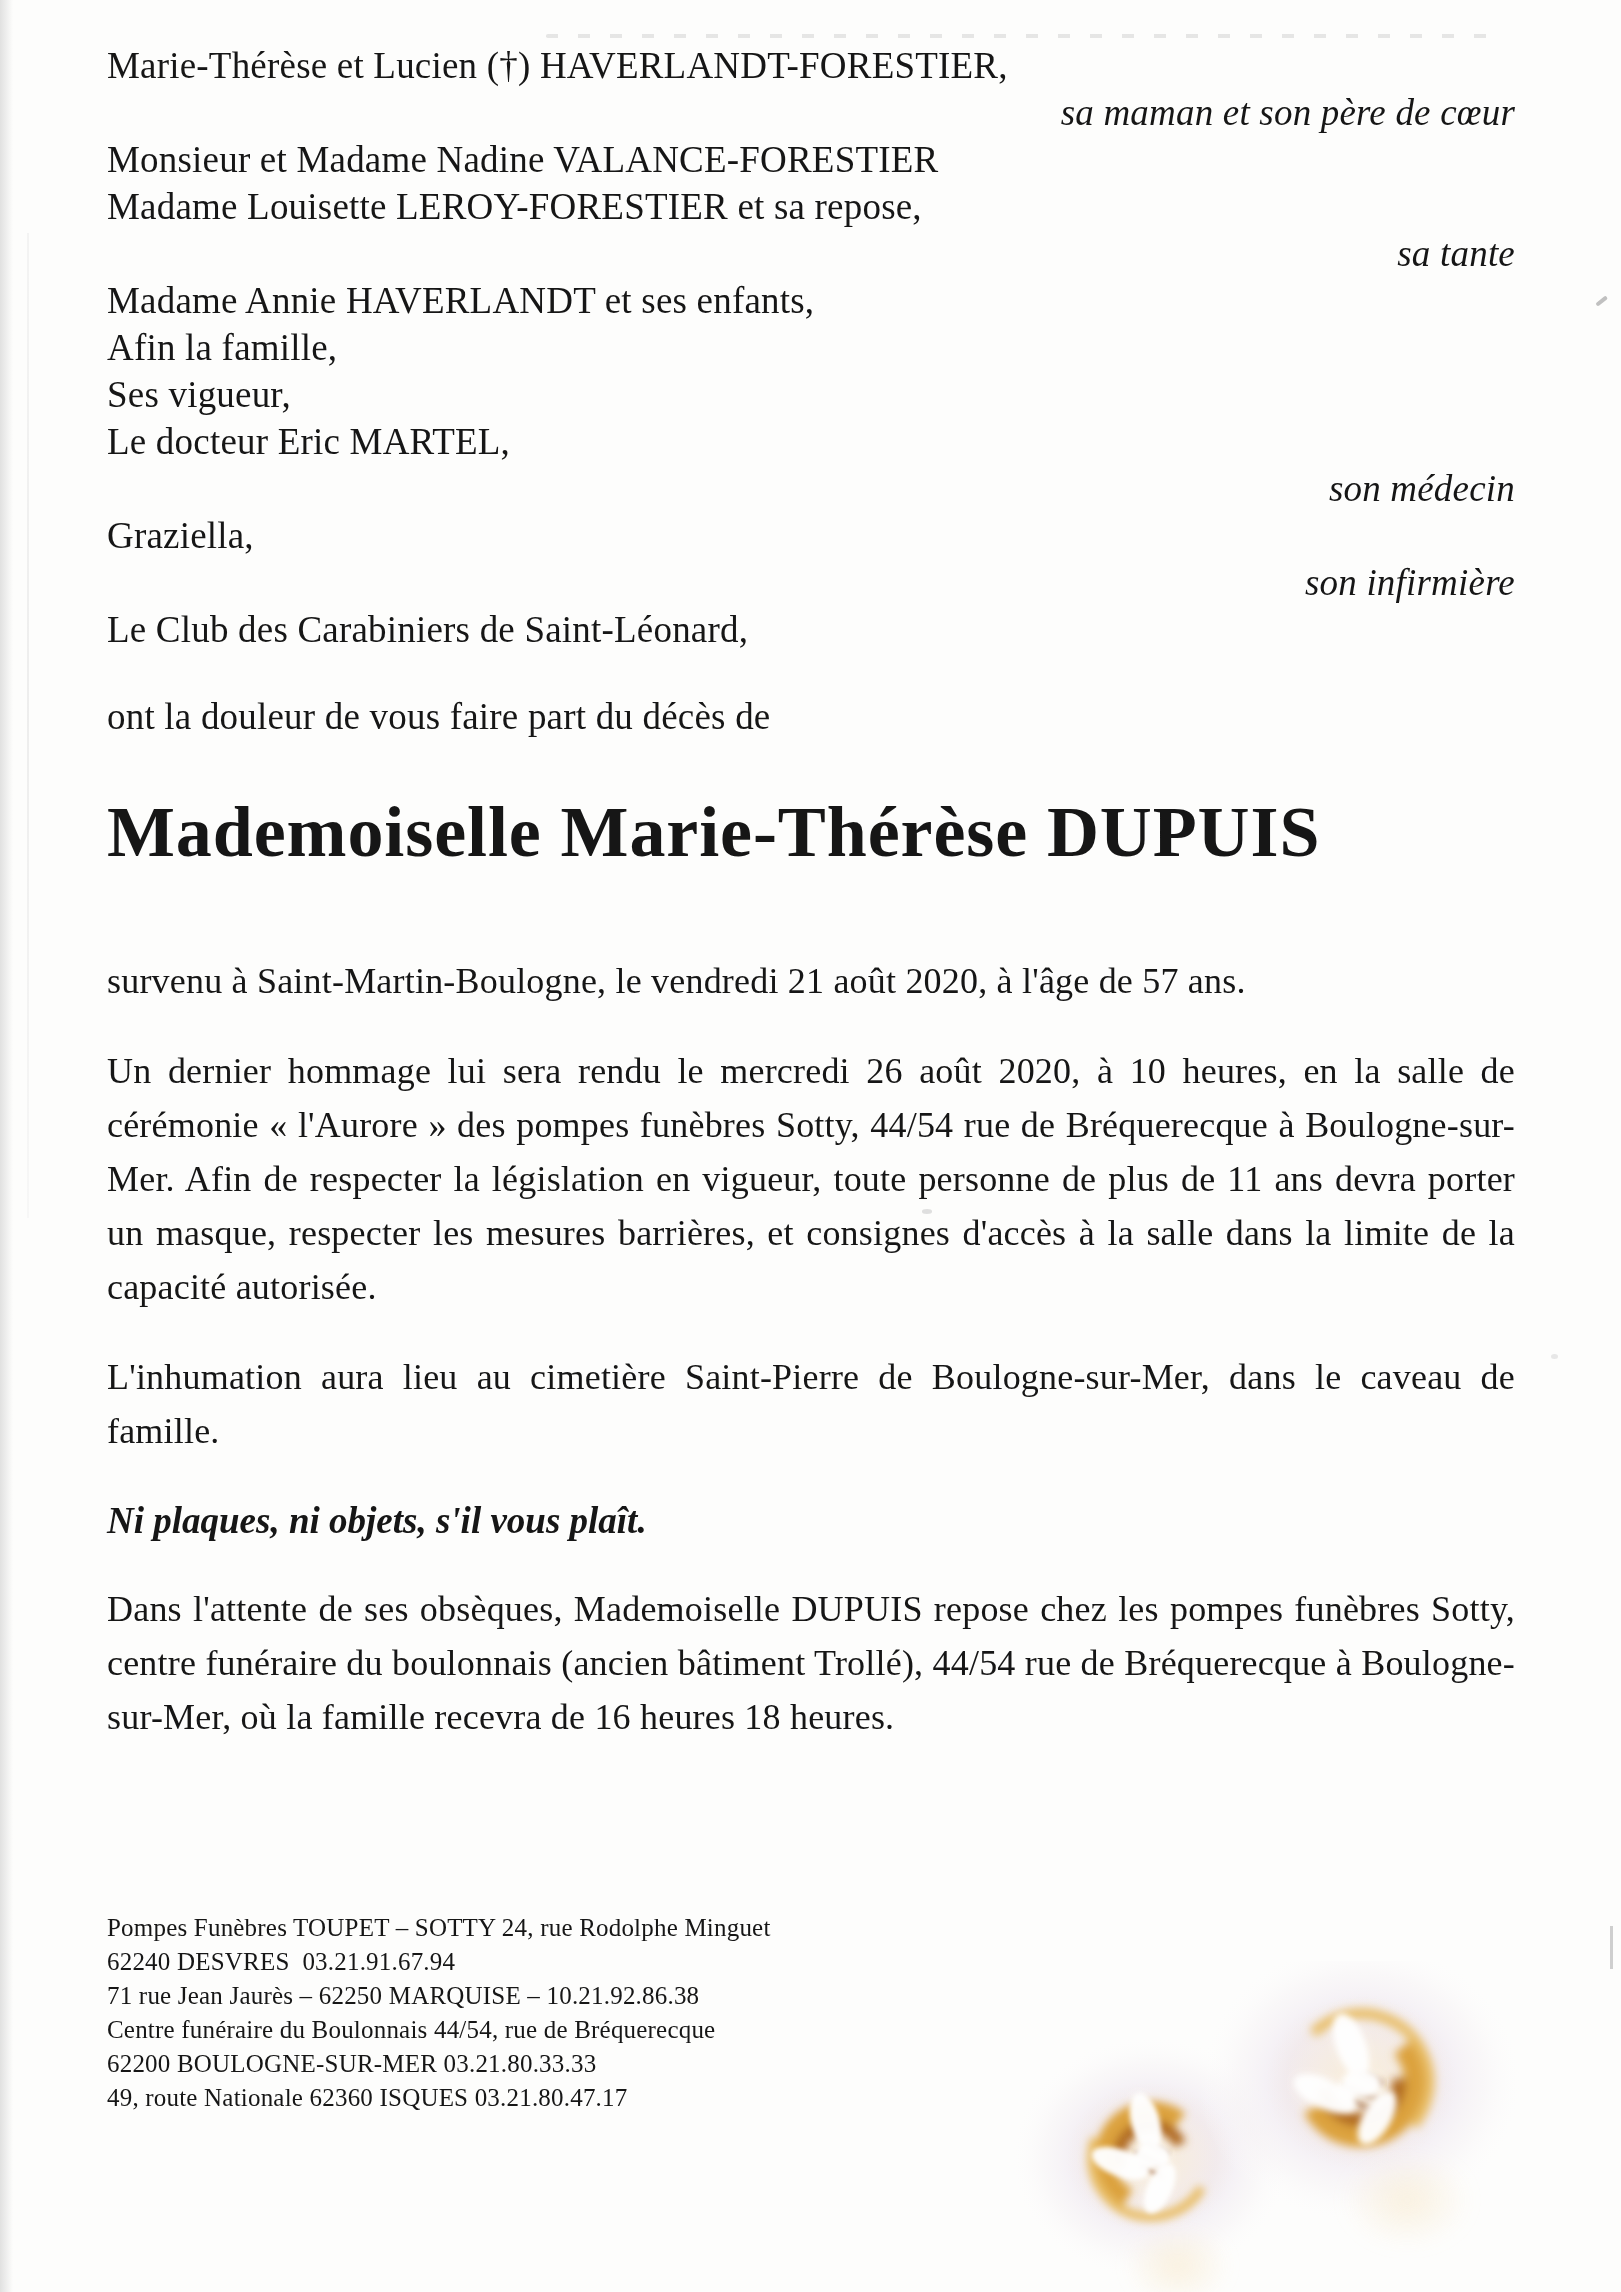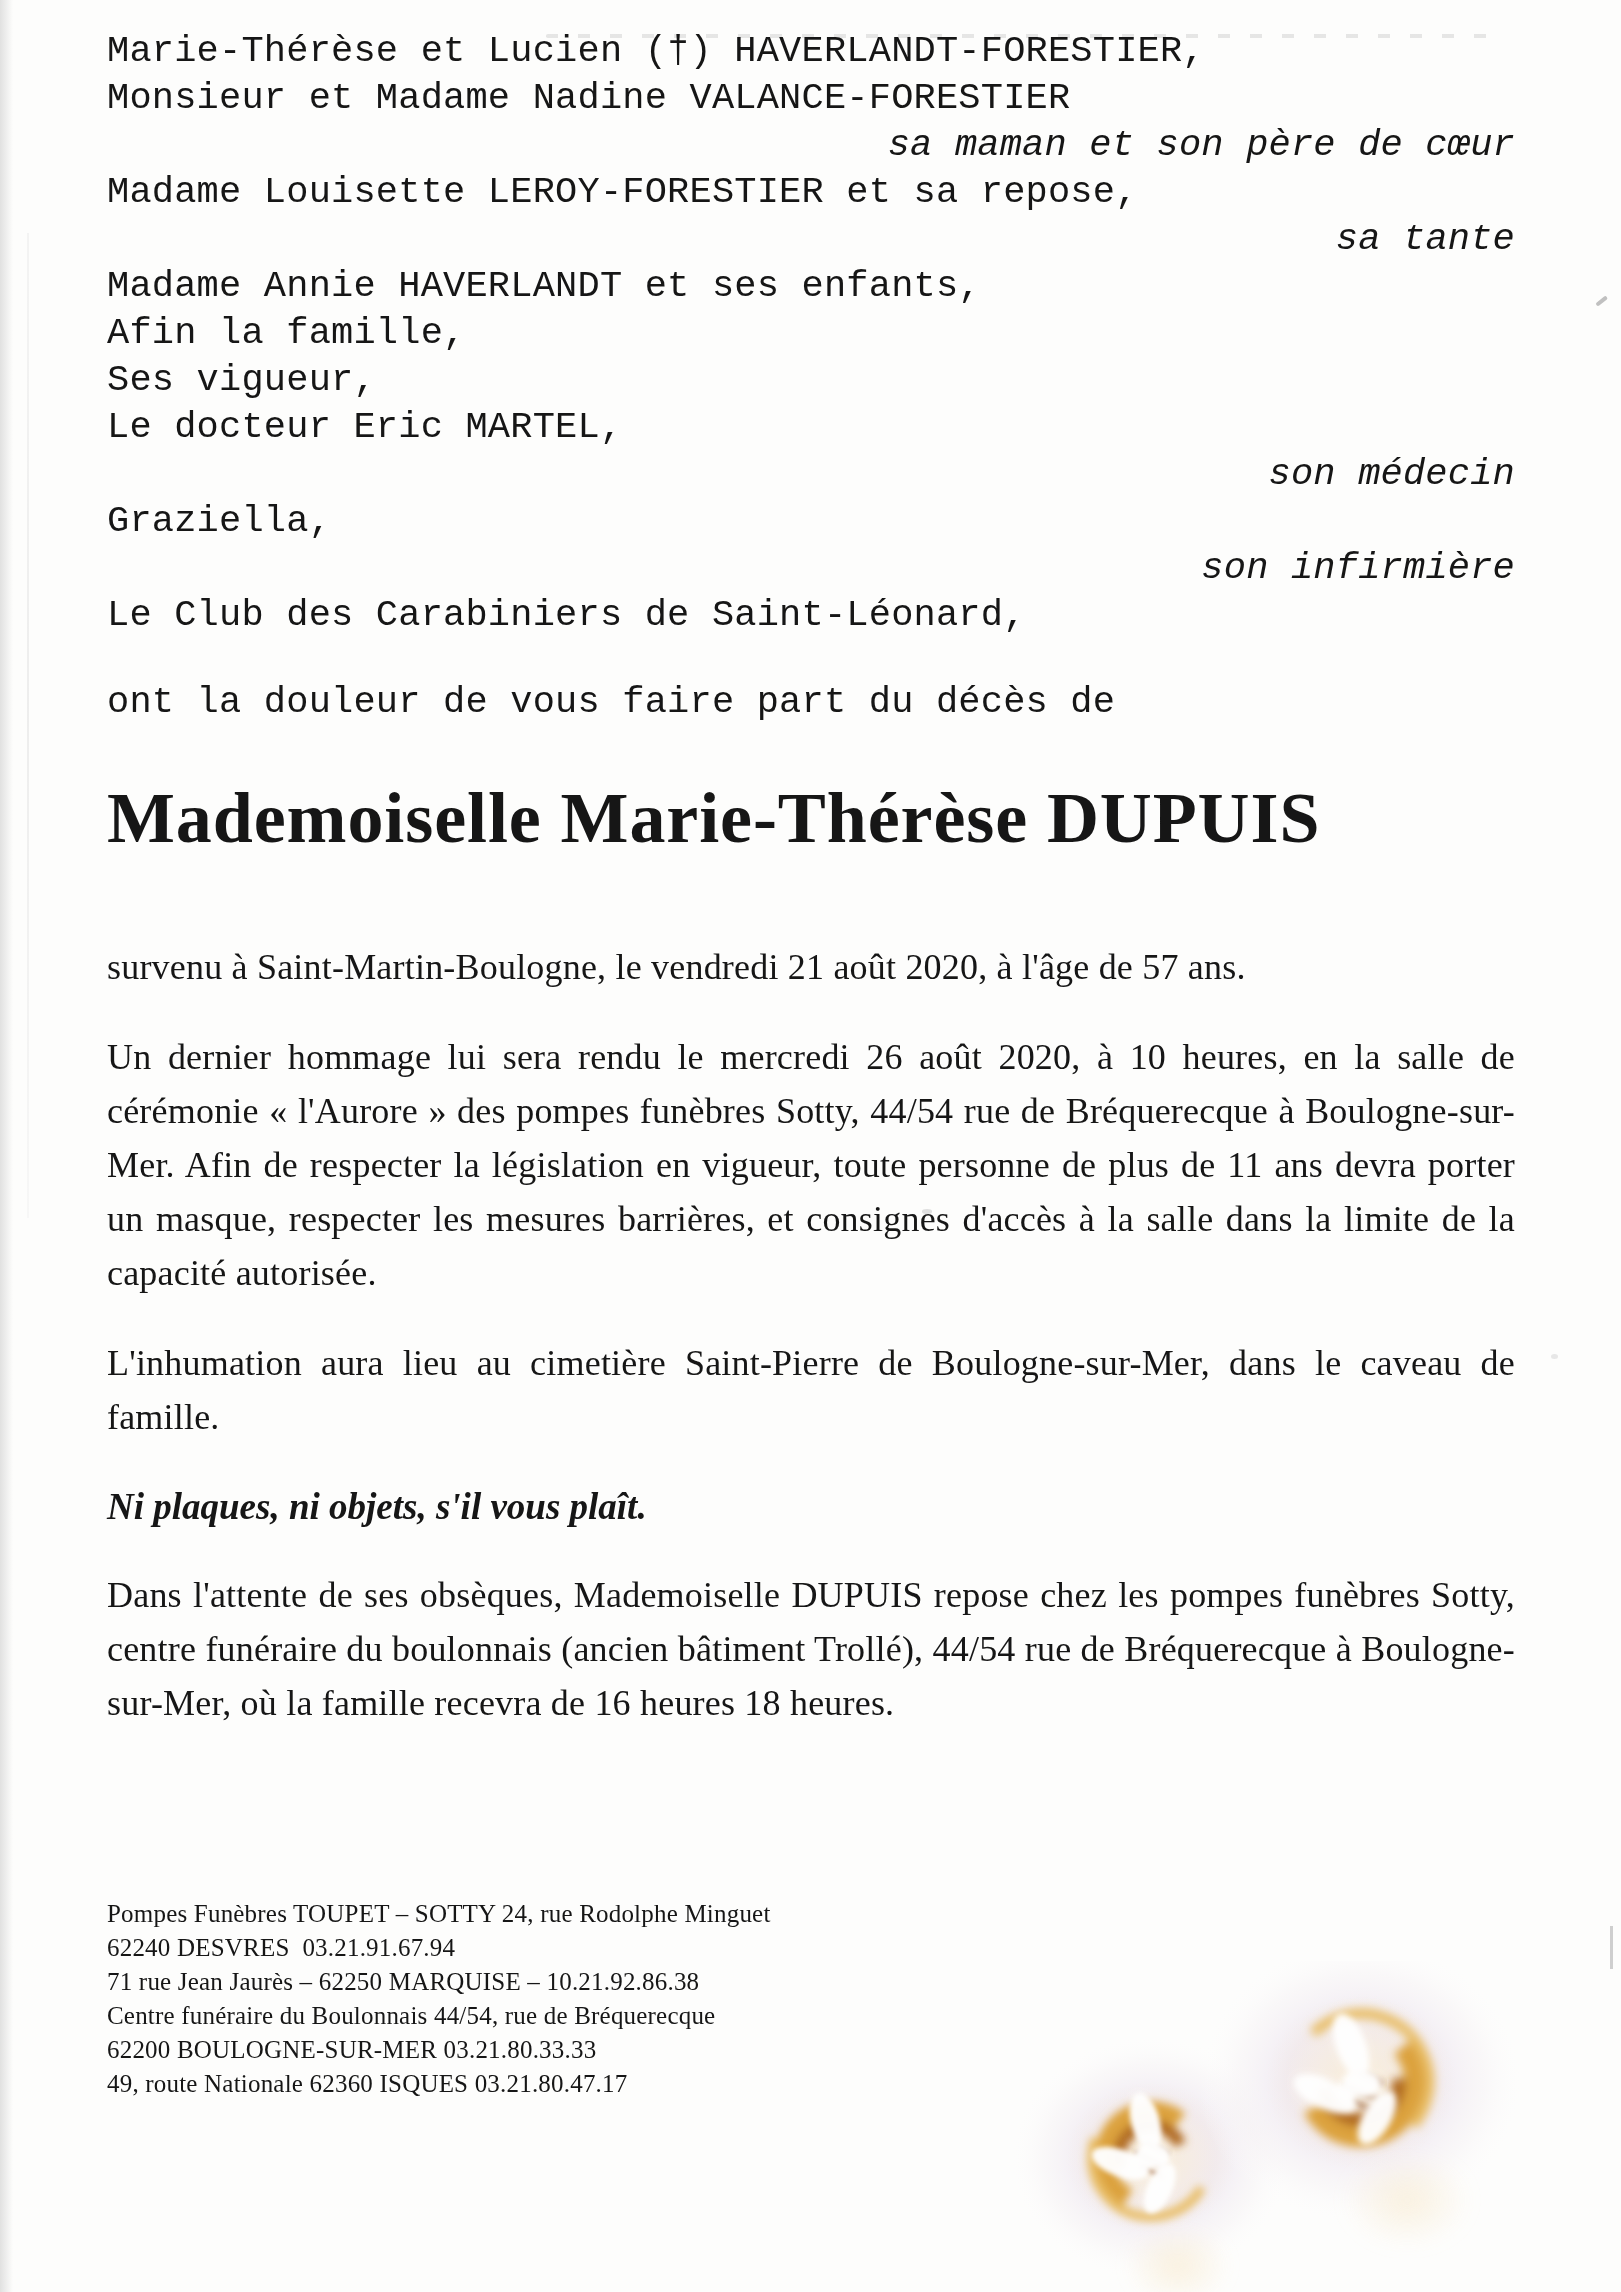--- a/index.html
+++ b/index.html
@@ -45,21 +45,21 @@
   }
   .speck-b {
     position: absolute; top: 1354px; left: 1551px; width: 7.2px; height: 5.4px;
     background: #d8d8d8; border-radius: 50%; opacity: .6;
   }
 
   
   .content {
     position: absolute; left: 107px; top: 0; width: 1408px;
   }
-  .family { padding-top: 28px; font-family: Liberation Mono, monospace; }
+  .family { padding-top: 42px; }
   .fam-line {
     display: flex; justify-content: space-between; align-items: baseline;
     min-height: 47px; line-height: 47px;
     font-size: 37px; letter-spacing: 0.2px;
   }
   .fam-line .left-text { text-align: left; }
   .fam-line .right-text { text-align: right; font-style: italic; }
   .fam-line.gap-before { margin-top: 40px; }
 
   .title {
@@ -110,27 +110,27 @@
   <div class="content">
 
     <div class="family">
 
         <div class="fam-line">
           <span class="left-text">Marie-Thérèse et Lucien (†) HAVERLANDT-FORESTIER,</span>
           <span class="right-text"></span>
         </div>
 
         <div class="fam-line">
+          <span class="left-text"></span>
+          <span class="right-text">sa maman et son père de cœur</span>
+        </div>
+
+        <div class="fam-line">
           <span class="left-text">Monsieur et Madame Nadine VALANCE-FORESTIER</span>
           <span class="right-text"></span>
-        </div>
-
-        <div class="fam-line">
-          <span class="left-text"></span>
-          <span class="right-text">sa maman et son père de cœur</span>
         </div>
 
 
         <div class="fam-line">
           <span class="left-text">Madame Louisette LEROY-FORESTIER et sa repose,</span>
           <span class="right-text"></span>
         </div>
 
         <div class="fam-line">
           <span class="left-text"></span>

